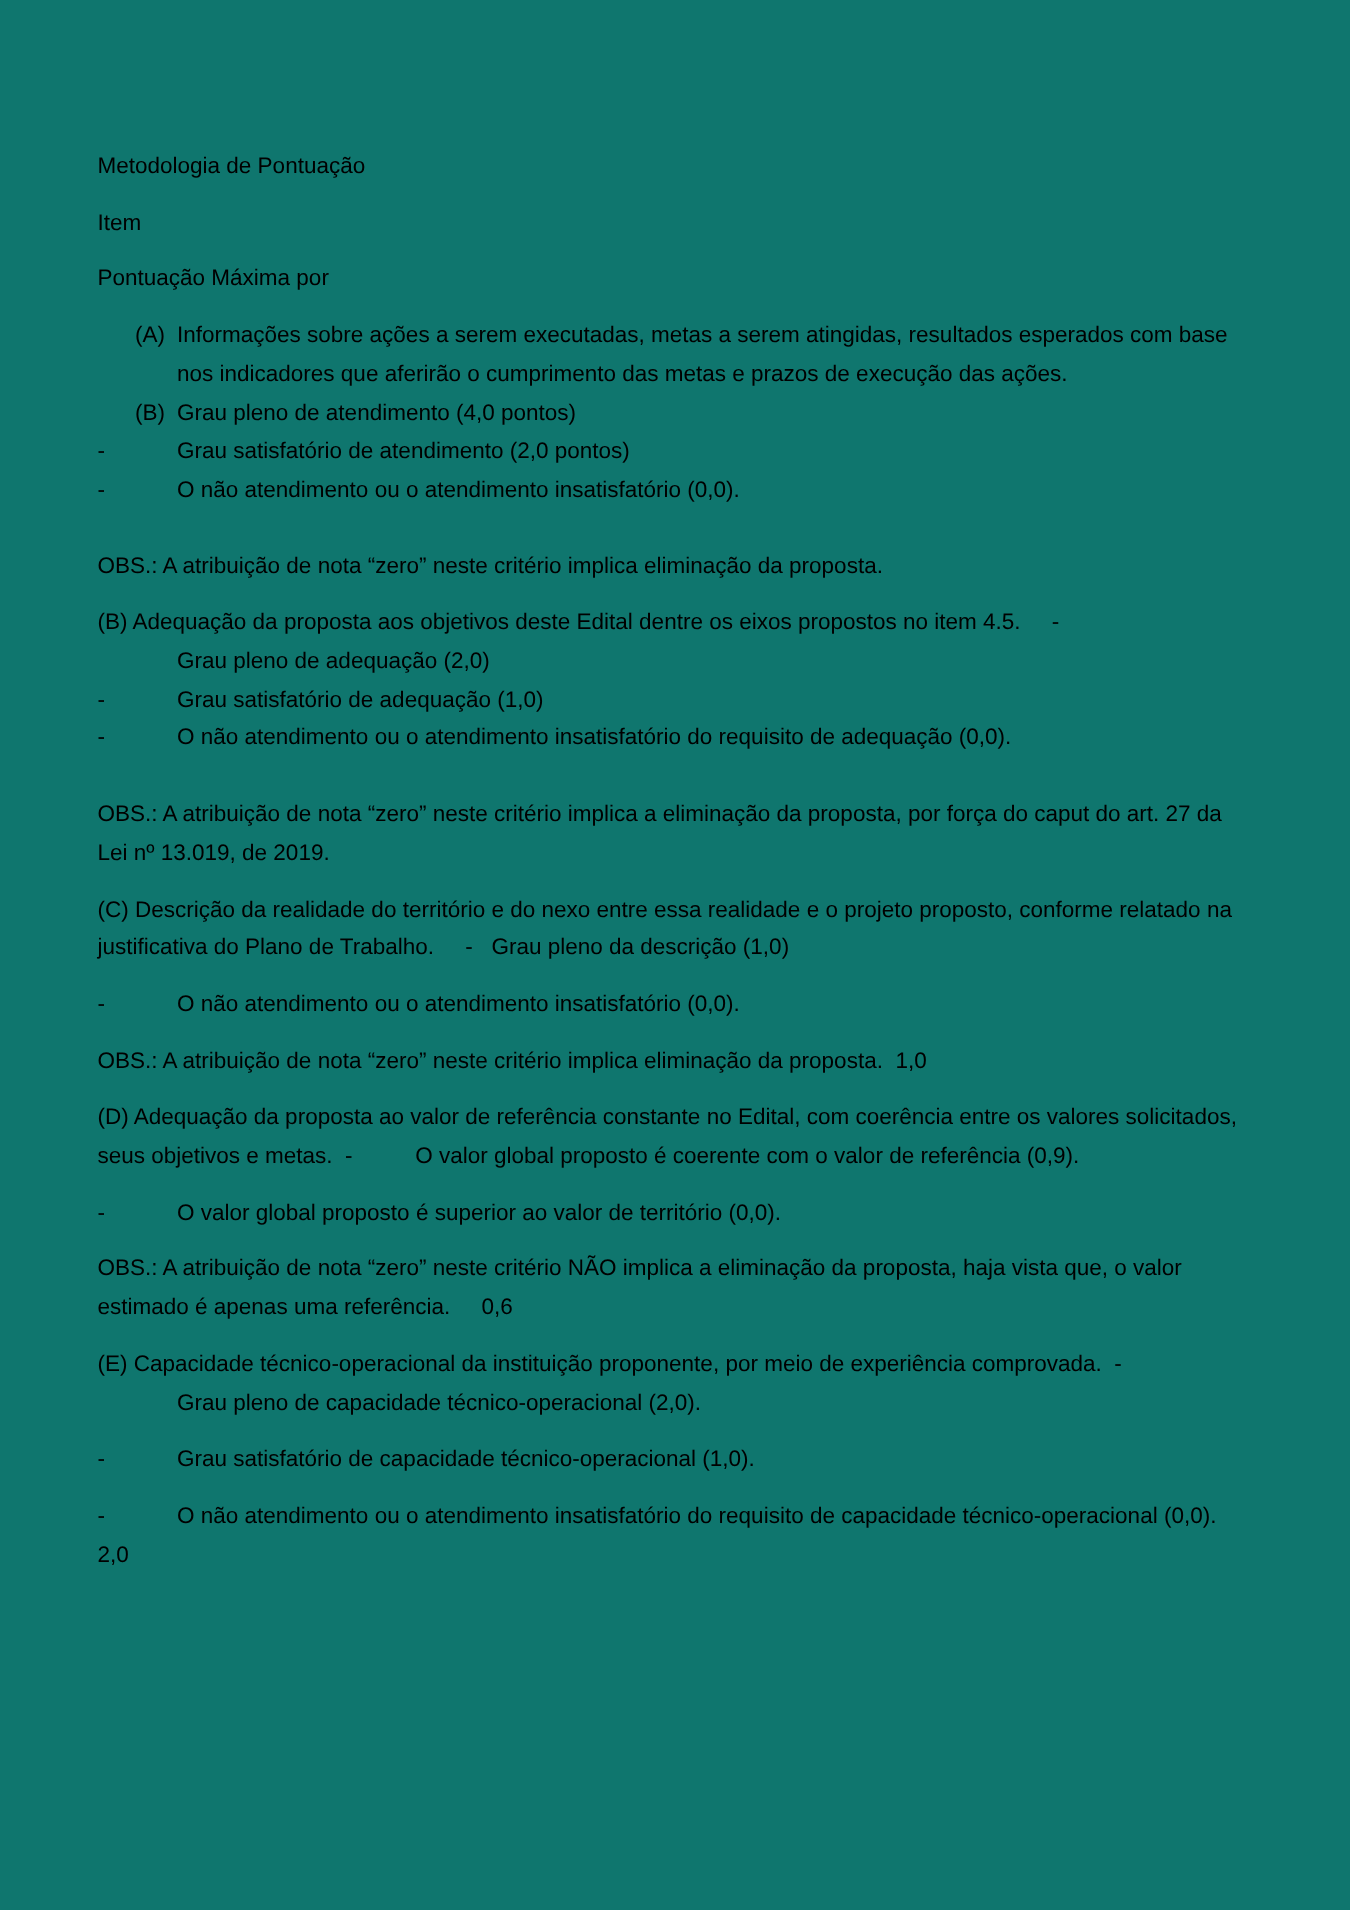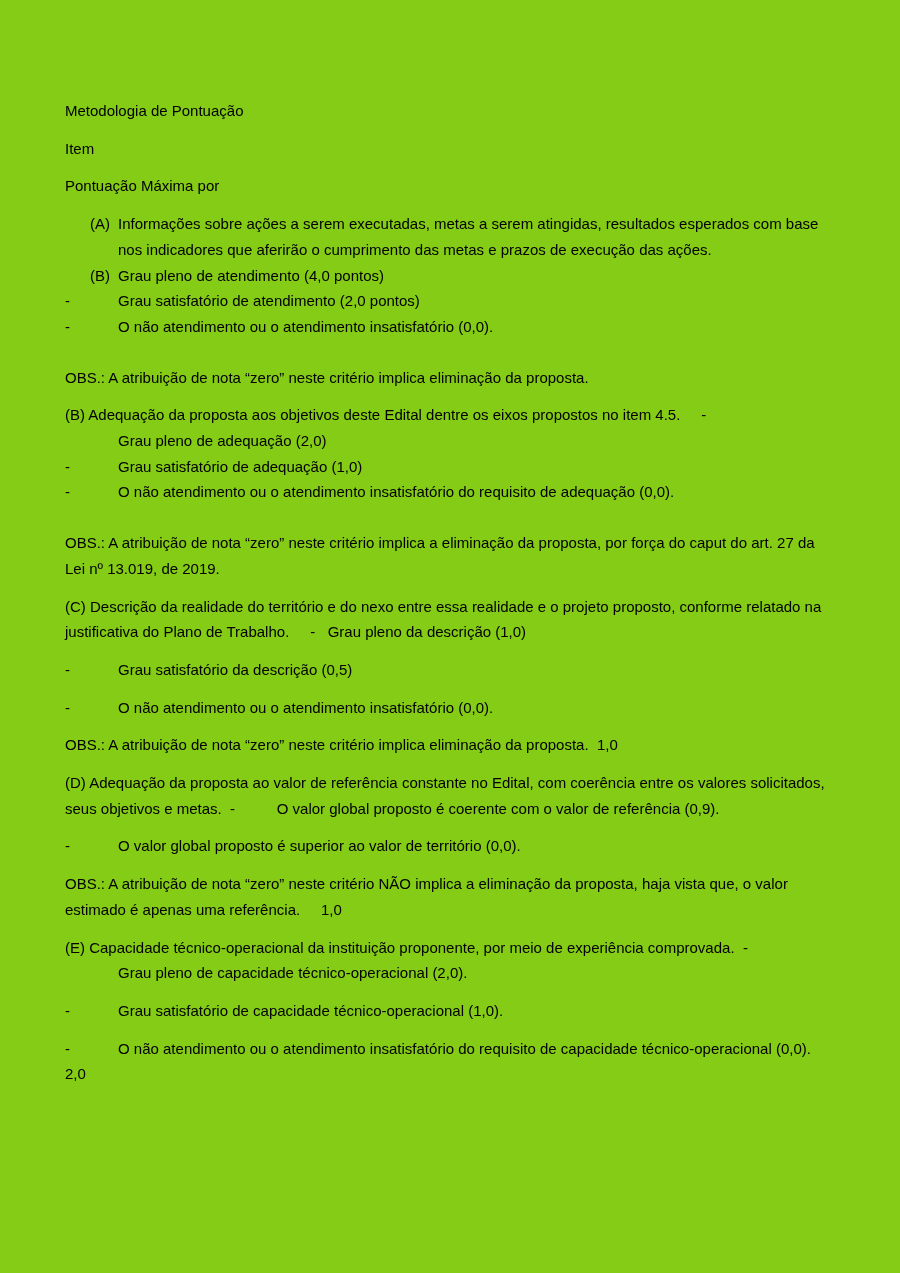--- a/index.html
+++ b/index.html
@@ -5,21 +5,21 @@
     html, body {
       margin: 0;
       padding: 0;
       background: #ffffff;
     }
     .page {
       position: relative;
       width: 900px;
       min-height: 1273px;
       margin: 0 auto;
-      background: #84cc16;
+      background: #0f766e;
       color: #000000;
       font-family: "Liberation Sans", sans-serif;
       font-size: 15px;
       line-height: 25.7px;
       box-sizing: border-box;
       padding: 98px 65px 60px 65px;
     }
     .para {
       margin: 0 0 12px 0;
     }
@@ -63,24 +63,23 @@
       <div class="para list compact"><span class="marker">(B)</span><span>Grau pleno de atendimento (4,0 pontos)</span></div>
       <div class="para dash compact"><span class="marker">-</span><span>Grau satisfatório de atendimento (2,0 pontos)</span></div>
       <div class="para dash large"><span class="marker">-</span><span>O não atendimento ou o atendimento insatisfatório (0,0).</span></div>
       <div class="para plain"><span>OBS.: A atribuição de nota “zero” neste critério implica eliminação da proposta.</span></div>
       <div class="para plain compact"><span>(B) Adequação da proposta aos objetivos deste Edital dentre os eixos propostos no item 4.5.     -</span></div>
       <div class="para indent compact"><span>Grau pleno de adequação (2,0)</span></div>
       <div class="para dash compact"><span class="marker">-</span><span>Grau satisfatório de adequação (1,0)</span></div>
       <div class="para dash large"><span class="marker">-</span><span>O não atendimento ou o atendimento insatisfatório do requisito de adequação (0,0).</span></div>
       <div class="para plain"><span>OBS.: A atribuição de nota “zero” neste critério implica a eliminação da proposta, por força do caput do art. 27 da Lei nº 13.019, de 2019.</span></div>
       <div class="para plain"><span>(C) Descrição da realidade do território e do nexo entre essa realidade e o projeto proposto, conforme relatado na justificativa do Plano de Trabalho.     -   Grau pleno da descrição (1,0)</span></div>
-      <div class="para dash"><span class="marker">-</span><span>Grau satisfatório da descrição (0,5)</span></div>
       <div class="para dash"><span class="marker">-</span><span>O não atendimento ou o atendimento insatisfatório (0,0).</span></div>
       <div class="para plain"><span>OBS.: A atribuição de nota “zero” neste critério implica eliminação da proposta.  1,0</span></div>
       <div class="para plain"><span>(D) Adequação da proposta ao valor de referência constante no Edital, com coerência entre os valores solicitados, seus objetivos e metas.  -          O valor global proposto é coerente com o valor de referência (0,9).</span></div>
       <div class="para dash"><span class="marker">-</span><span>O valor global proposto é superior ao valor de território (0,0).</span></div>
-      <div class="para plain"><span>OBS.: A atribuição de nota “zero” neste critério NÃO implica a eliminação da proposta, haja vista que, o valor estimado é apenas uma referência.     1,0</span></div>
+      <div class="para plain"><span>OBS.: A atribuição de nota “zero” neste critério NÃO implica a eliminação da proposta, haja vista que, o valor estimado é apenas uma referência.     0,6</span></div>
       <div class="para plain compact"><span>(E) Capacidade técnico-operacional da instituição proponente, por meio de experiência comprovada.  -</span></div>
       <div class="para indent"><span>Grau pleno de capacidade técnico-operacional (2,0).</span></div>
       <div class="para dash"><span class="marker">-</span><span>Grau satisfatório de capacidade técnico-operacional (1,0).</span></div>
       <div class="para dash"><span class="marker">-</span><span>O não atendimento ou o atendimento insatisfatório do requisito de capacidade técnico-operacional (0,0).      2,0</span></div>
     </div>
 </div>
 
 </body></html>

